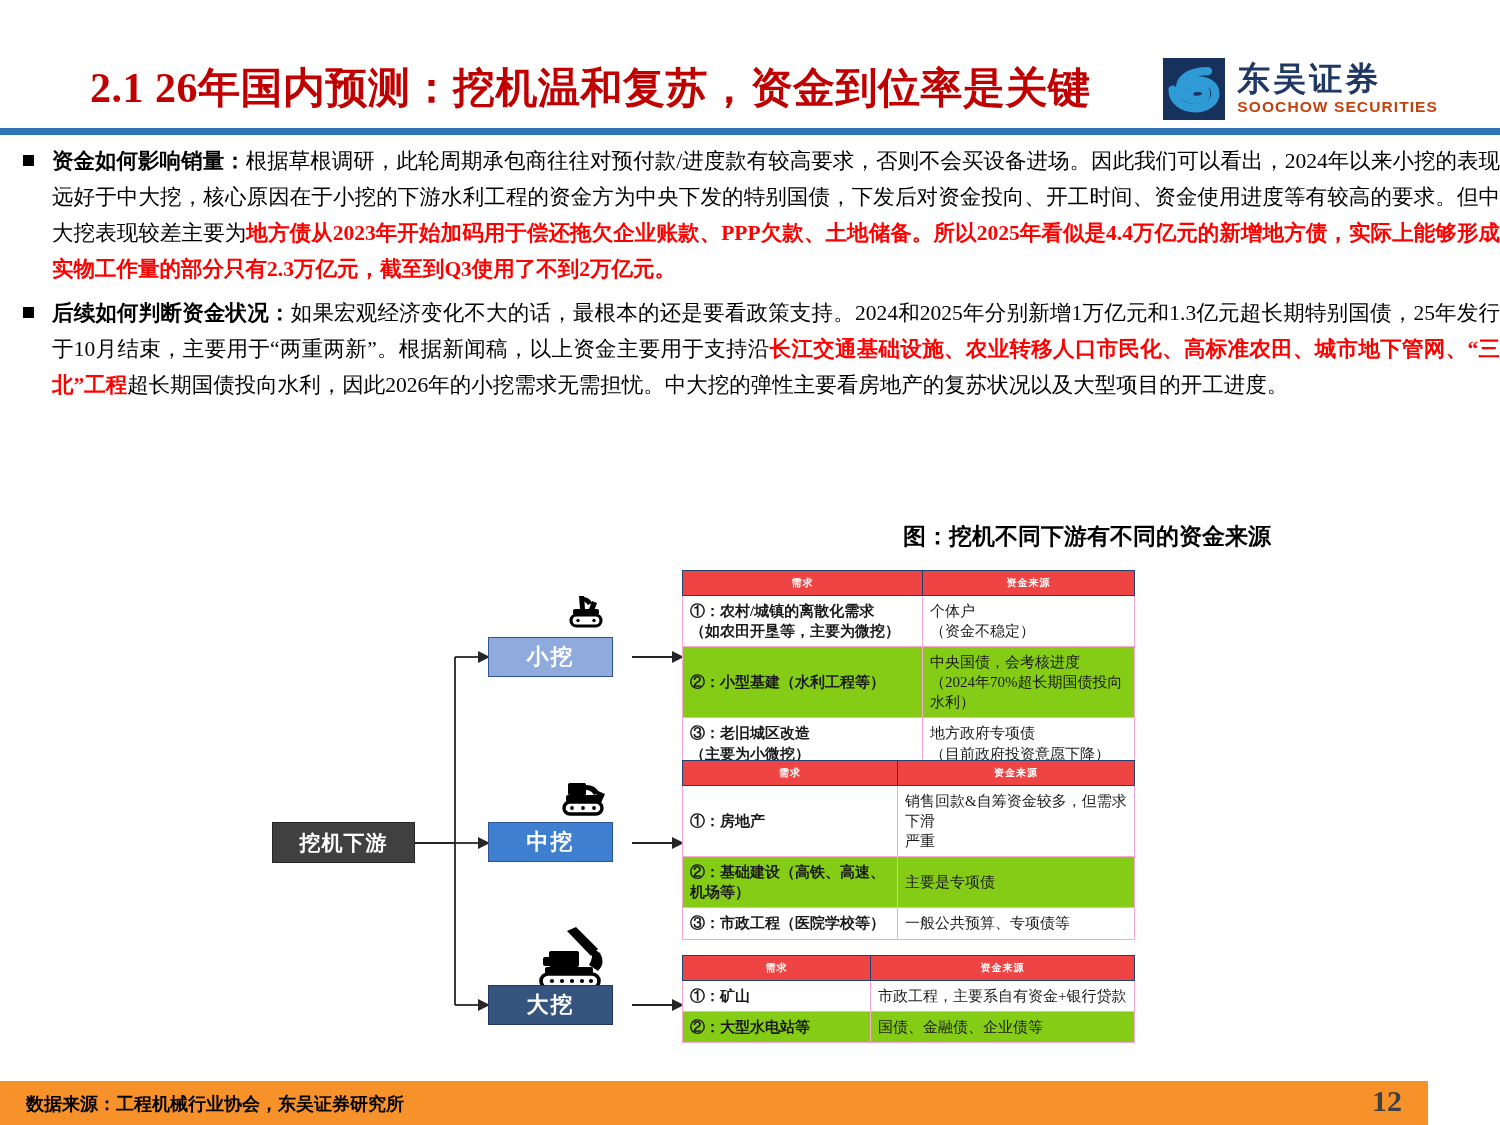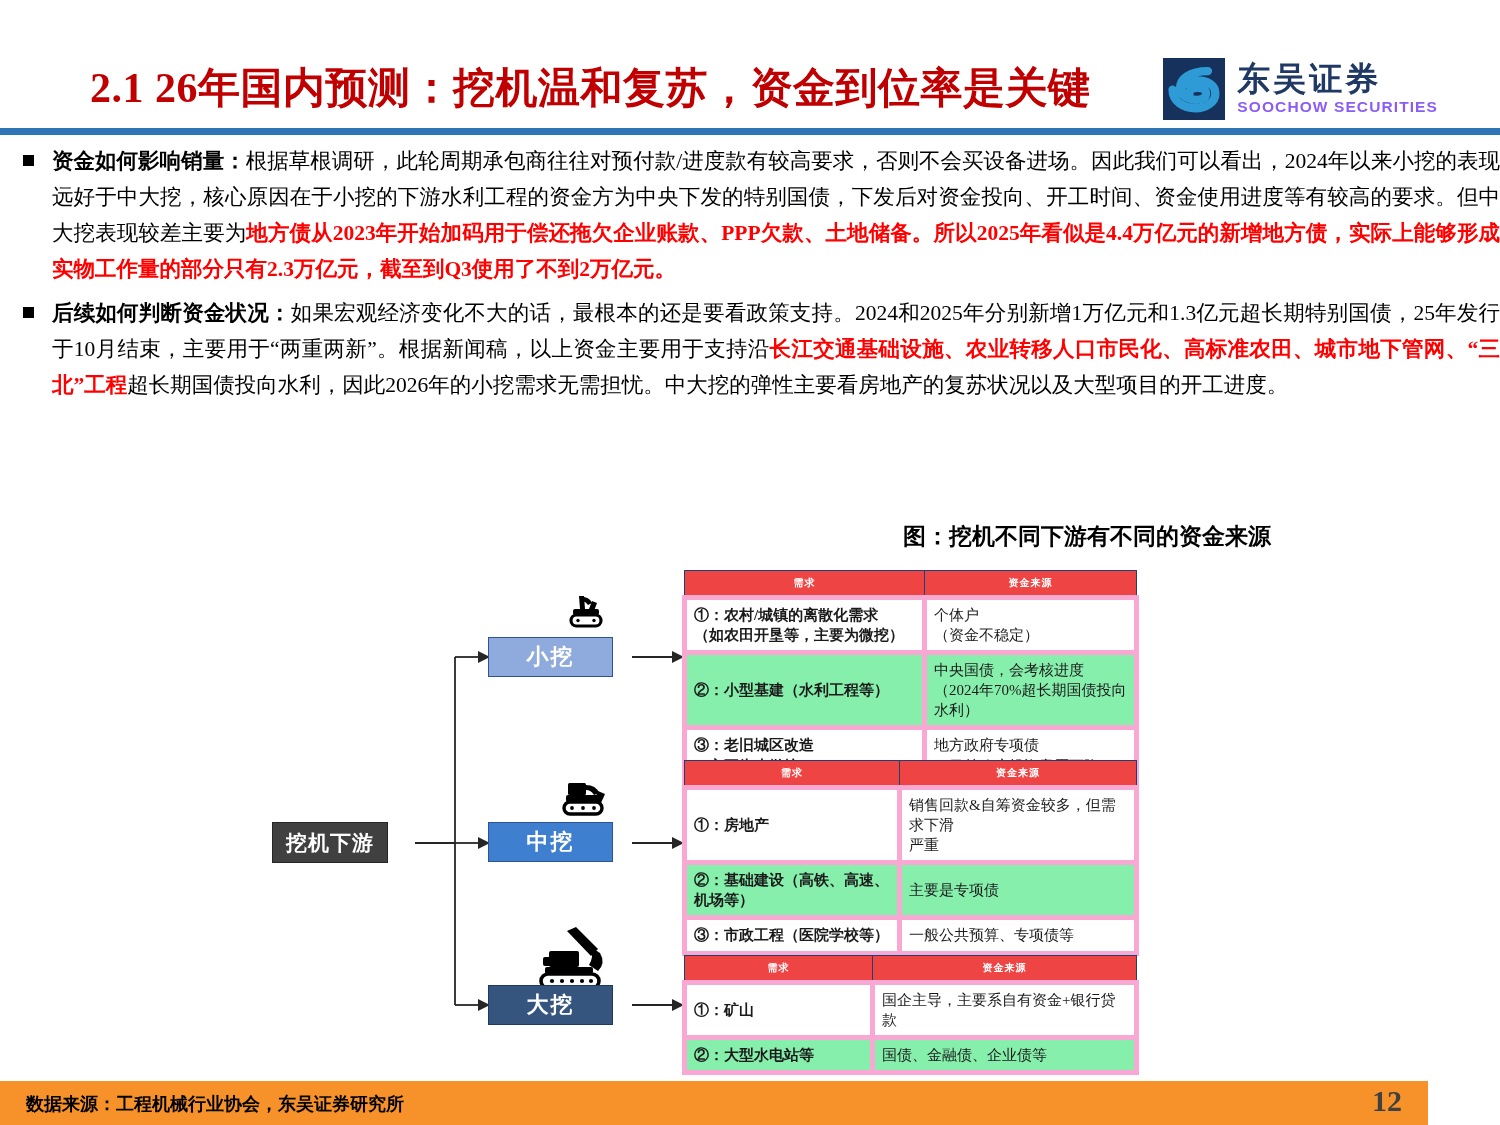--- a/index.html
+++ b/index.html
@@ -19,21 +19,21 @@
     font-size: 42px; font-weight: bold; color: #C00000;
     letter-spacing: 0.5px; white-space: nowrap;
     font-family: "Liberation Serif", "DejaVu Serif", serif;
     margin-left: 48px;
   }
   .logo-wrap { position: absolute; right: 62px; top: 58px; display: flex; align-items: center; gap: 12px; }
   .logo-mark { width: 62px; height: 62px; position: relative; }
   .logo-text-col { display: flex; flex-direction: column; align-items: flex-start; }
   .logo-cn { font-size: 33px; font-weight: bold; color: #1F3864; letter-spacing: 3px; line-height: 1.05;
              font-family: "Liberation Serif","DejaVu Serif",serif; text-align: center; }
-  .logo-en { font-size: 15.5px; font-weight: bold; color: #8b5cf6; letter-spacing: 1.1px; margin-top: 2px;
+  .logo-en { font-size: 15.5px; font-weight: bold; color: #c2410c; letter-spacing: 1.1px; margin-top: 2px;
              font-family: "Liberation Sans","DejaVu Sans",sans-serif; }
   .rule-blue { position: absolute; left: 0; top: 128px; width: 1500px; height: 7px; background: #2E75B6; }
 
   
   .body-block { position: absolute; left: 0; top: 143px; width: 1500px; }
   .bullet-row { position: relative; padding-left: 52px; margin-bottom: 4px; }
   .bullet-sq {
     position: absolute; left: 23px; top: 12px;
     width: 11px; height: 11px; background: #000;
   }
@@ -46,21 +46,21 @@
 
   
   .fig-title {
     position: absolute; left: 0; top: 521px; width: 1271px;
     text-align: right; font-size: 23px; font-weight: bold; color: #000;
   }
 
   
   .src-box {
     position: absolute; left: 272px; top: 822px;
-    width: 116px; height: 41px;
+    width: 143px; height: 41px;
     background: #404040; border: 1.6px solid #262626;
     color: #fff; font-size: 21px; font-weight: bold;
     display: flex; align-items: center; justify-content: center;
     letter-spacing: 1px;
   }
   .node {
     position: absolute; width: 125px; height: 40px;
     display: flex; align-items: center; justify-content: center;
     color: #fff; font-size: 22px; font-weight: bold; letter-spacing: 2px;
   }
@@ -78,27 +78,27 @@
 
   
   .tbl { position: absolute; border-collapse: collapse; table-layout: fixed;
          font-family: "Liberation Serif","DejaVu Serif",serif; }
   .tbl th {
     background: #ef4444; color: #fff; font-size: 10px; font-weight: bold;
     text-align: center; padding: 5px 4px; border: 1px solid #1F4073;
     letter-spacing: 1px;
   }
   .tbl td {
-    font-size: 15px; color: #1a1a1a; border: 5px solid #f9a8d4;
+    font-size: 15px; color: #1a1a1a; border: 1px solid #f9a8d4;
     padding: 5px 7px; vertical-align: middle; line-height: 1.34;
   }
   .tbl td.demand { font-weight: bold; }
   .tbl tr.alt td { background: #EFEFEF; }
   .tbl tr td { background: #fff; }
-  .tbl tr.alt td { background: #86efac; }
+  .tbl tr.alt td { background: #84cc16; }
 
   #tbl1 { left: 682px; top: 570px; width: 452px; }
   #tbl2 { left: 682px; top: 760px; width: 452px; }
   #tbl3 { left: 682px; top: 955px; width: 452px; }
 
   
   .foot-bar {
     position: absolute; left: 0; bottom: 0; width: 1428px; height: 44px;
     background: #F7922B;
   }
@@ -297,21 +297,21 @@
       </colgroup>
     <thead>
       <tr>
         <th>需求</th>
         <th>资金来源</th>
       </tr>
     </thead>
     <tbody>
       <tr>
         <td class="demand">①：矿山</td>
-        <td>国企主导，主要系自有资金+银行贷款</td>
+        <td>市政工程，主要系自有资金+银行贷款</td>
       </tr>
       <tr class="alt">
         <td class="demand">②：大型水电站等</td>
         <td>国债、金融债、企业债等</td>
       </tr>
     </tbody>
   </table>
 
   <div class="foot-bar">
     <div class="foot-src">数据来源：工程机械行业协会，东吴证券研究所</div>

